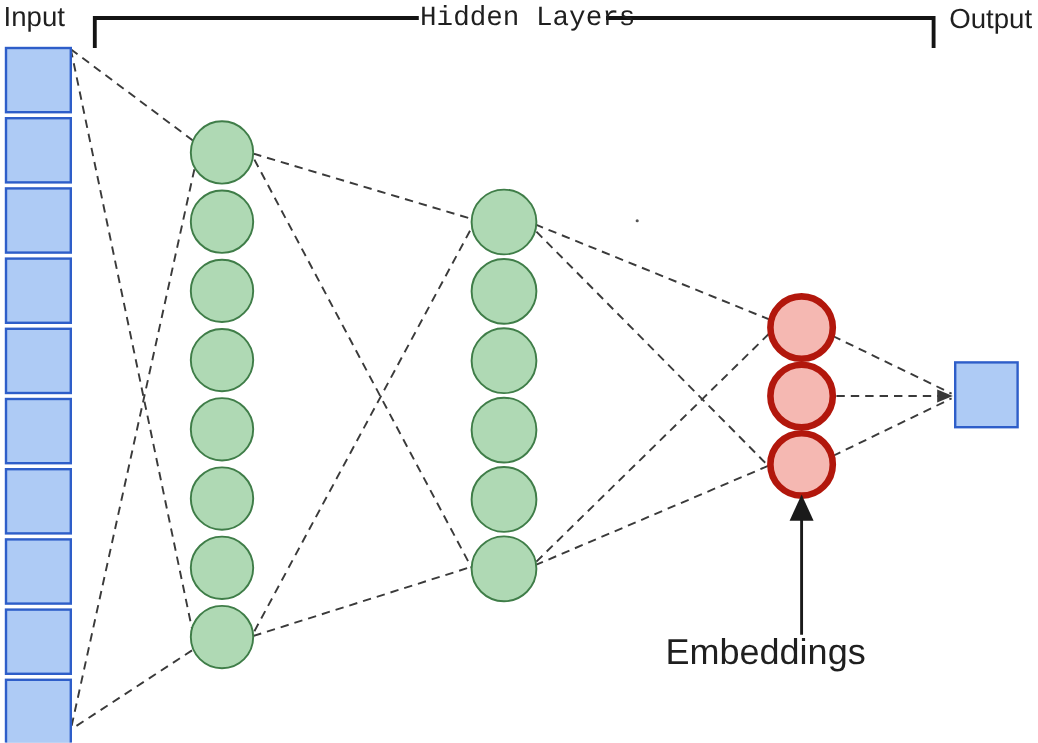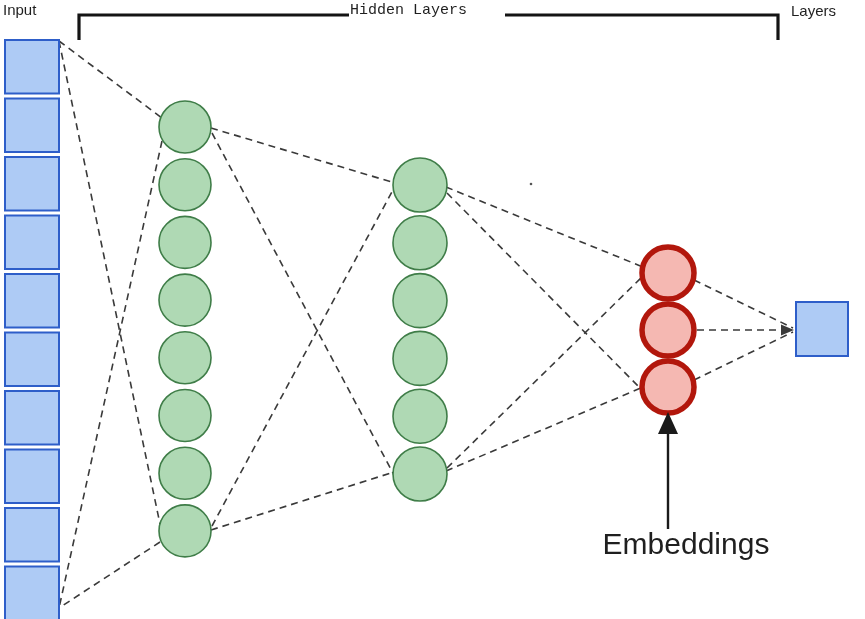--- a/index.html
+++ b/index.html
@@ -7,21 +7,21 @@
     position:relative;
     width:865px;height:619px;
     background:#ffffff;
     overflow:hidden;
     font-family:"Liberation Sans", sans-serif;
   }
   svg{position:absolute;left:0;top:0;}
   .lbl{
     position:absolute;
     color:#1f1f1f;
-    font-size:15px;
+    font-size:23px;
     line-height:1.1;
     white-space:nowrap;
     user-select:none;
   }
   .lbl-embeddings{
     font-size:30px;
     transform:translateX(-50%);
   }
 </style>
 </head>
@@ -76,16 +76,16 @@
       <rect x="796" y="302" width="52" height="54" fill="#aecbf5" stroke="#2e5ec9" stroke-width="2"></rect>
       <line x1="668" y1="529" x2="668" y2="433" stroke="#1a1a1a" stroke-width="2.4"></line>
       <polygon points="668,412 658,434 678,434" fill="#1a1a1a"></polygon>
       <circle cx="531" cy="184" r="1.3" fill="#555555"></circle>
     </svg>
 
   <div class="lbl" style="left:3px;top:2px;">Input</div>
 
   <div class="lbl" style="left:350px;top:3px;font-family:Liberation Mono, monospace;">Hidden Layers</div>
 
-  <div class="lbl" style="left:791px;top:3px;">Layers</div>
+  <div class="lbl" style="left:791px;top:3px;">Output</div>
 
-  <div class="lbl lbl-embeddings" style="left:686px;top:527px;">Embeddings</div>
+  <div class="lbl lbl-embeddings" style="left:638px;top:527px;">Embeddings</div>
 </div>
 
 </body></html>

